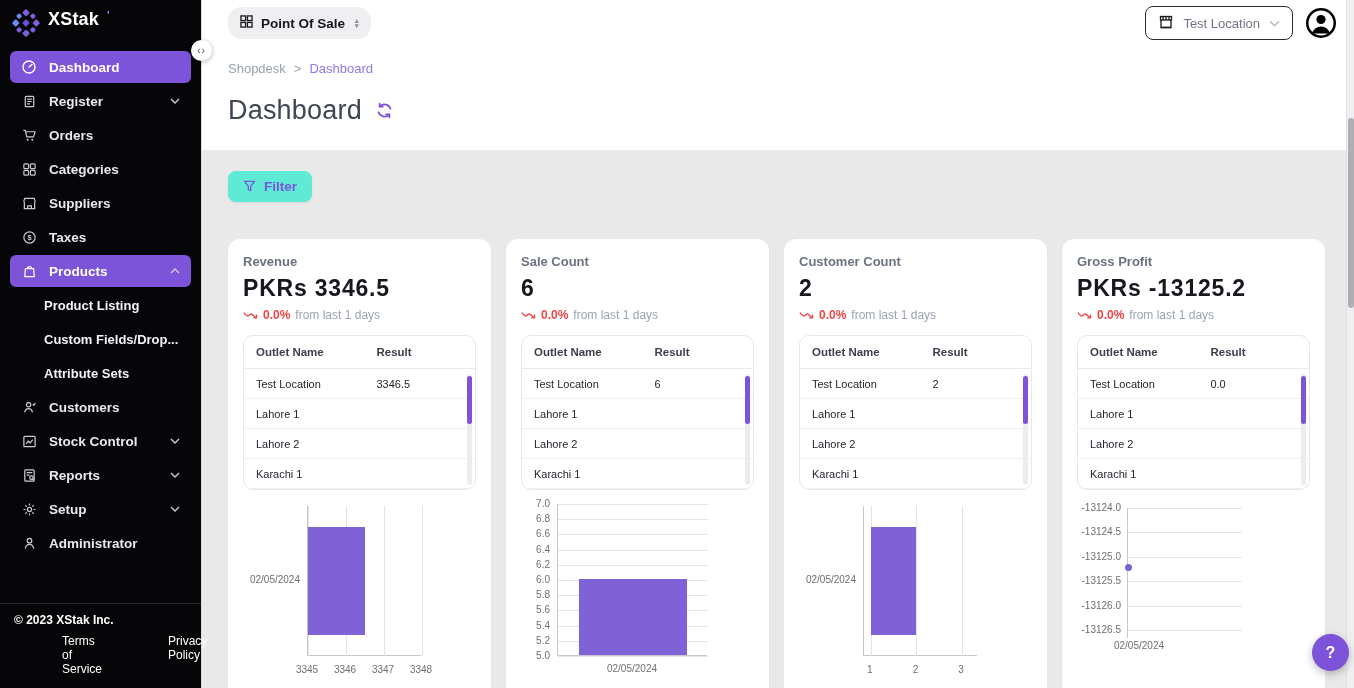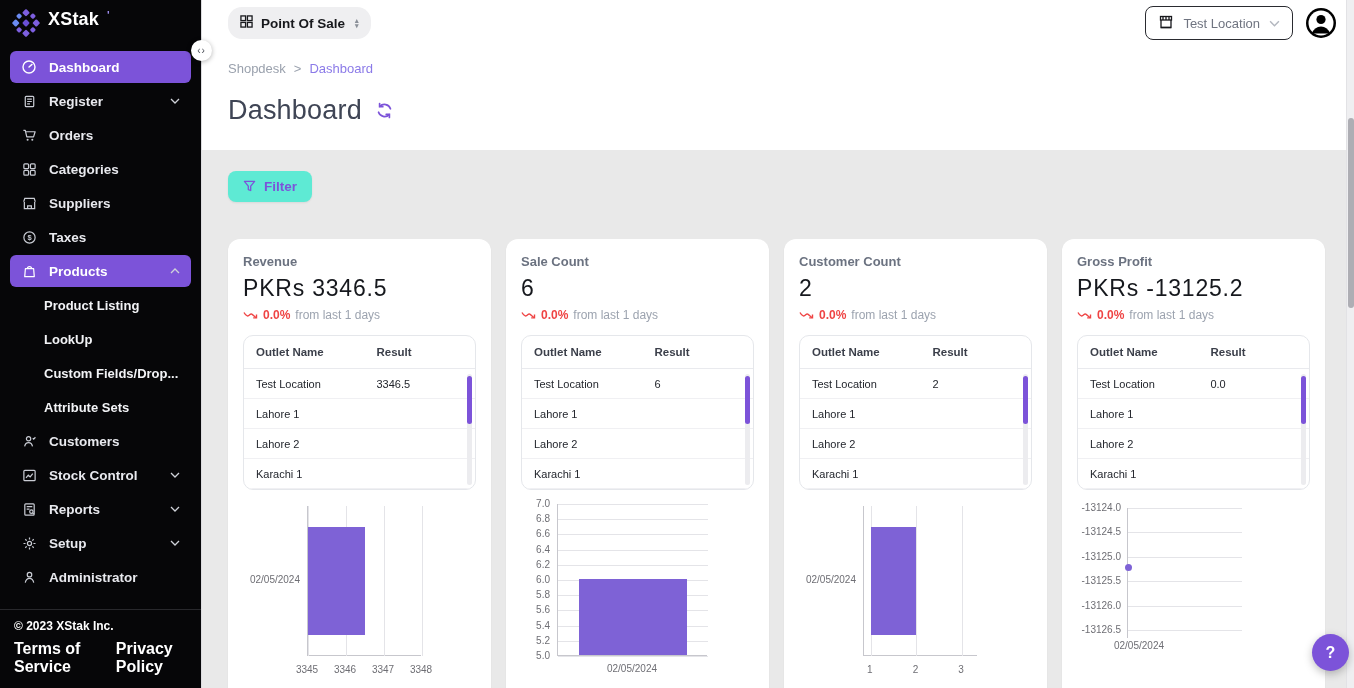--- a/index.html
+++ b/index.html
@@ -16,21 +16,21 @@
     border-radius:6px;color:#e8e9ee;font-size:13.5px;font-weight:600;cursor:pointer;}
   .nav-item.active{background:#7c53d9;color:#fff;}
   .nav-icon{width:16px;height:16px;display:flex;align-items:center;justify-content:center;color:#c9ccd4;flex:none;}
   .nav-item.active .nav-icon{color:#fff;}
   .chev{margin-left:auto;width:10px;height:6px;color:#cfd2d9;flex:none;}
   .nav-sub{display:flex;align-items:center;height:32px;margin:2px 10px;padding-left:34px;
     border-radius:6px;color:#f2f3f6;font-size:13px;font-weight:600;cursor:pointer;}
   .side-footer{margin-top:auto;border-top:1px solid #28282c;padding:9px 14px 12px 14px;}
   .copyright{color:#fff;font-size:12px;font-weight:600;}
   .foot-links{display:flex;gap:18px;margin-top:7px;}
-  .foot-links span{color:#fff;font-size:16px;font-weight:700;cursor:pointer;}
+  .foot-links span{color:#fff;font-size:12px;font-weight:400;cursor:pointer;margin-left:48px;}
   
   .main{position:absolute;left:201px;top:0;width:1153px;height:688px;border-left:1px solid #dcdcdf;}
   .side-toggle{position:absolute;left:-11px;top:40px;width:21px;height:21px;border-radius:50%;background:#fff;
     box-shadow:0 1px 5px rgba(0,0,0,.3);display:flex;align-items:center;justify-content:center;
     font-size:10px;color:#4b4f58;z-index:6;cursor:pointer;letter-spacing:1px;}
   .header{background:#fff;height:150px;}
   .topbar{height:46px;display:flex;align-items:center;padding:0 18px 0 26px;}
   .module-btn{display:flex;align-items:center;gap:8px;background:#efeff1;border-radius:14px;
     padding:8px 12px;font-size:13.5px;font-weight:700;color:#17181c;cursor:pointer;}
   .sorter{display:flex;flex-direction:column;color:#8a8f98;font-size:7px;line-height:5px;margin-left:2px;}
@@ -49,21 +49,21 @@
   .refresh{width:17px;height:17px;color:#7c53d9;cursor:pointer;}
   .content{height:538px;background:#e9e9e9;padding:21px 0 0 26px;}
   .filter-btn{display:inline-flex;align-items:center;gap:8px;background:#5eead4;border:none;border-radius:8px;
     padding:8px 15px;color:#7c53d9;font-size:13.5px;font-weight:600;cursor:pointer;
     box-shadow:0 1px 2px rgba(16,24,40,.08);}
   
   .cards{display:flex;gap:15px;margin-top:37px;}
   .card{width:263px;height:467px;background:#fff;border-radius:12px;padding:15px;
     box-shadow:0 1px 2px rgba(16,24,40,.05);}
   .card-label{font-size:13px;font-weight:600;color:#6b7280;}
-  .card-value{font-size:23px;font-weight:400;color:#16181d;letter-spacing:.8px;margin-top:6px;}
+  .card-value{font-size:23px;font-weight:700;color:#16181d;letter-spacing:.8px;margin-top:6px;}
   .trend{display:flex;align-items:center;gap:5px;margin-top:6px;font-size:12px;}
   .trend-pct{color:#ef4444;font-weight:700;}
   .trend-suffix{color:#9ca3af;}
   .mini-table{margin-top:13px;border:1px solid #e5e7eb;border-radius:10px;position:relative;overflow:hidden;background:#fff;}
   .mt-head{display:grid;grid-template-columns:55% 45%;padding:10px 0 10px 12px;font-size:11.5px;
     font-weight:700;color:#3b3f4a;border-bottom:1px solid #e9eaee;}
   .mt-row{display:grid;grid-template-columns:55% 45%;padding:9px 0 9px 12px;font-size:11px;
     color:#23262d;font-weight:500;border-bottom:1px solid #f0f0f3;height:30px;align-items:center;}
   .mt-row:last-child{border-bottom:none;}
   .tbl-scroll{position:absolute;right:3px;top:38px;bottom:4px;width:5px;border-radius:3px;background:#ececef;}
@@ -176,23 +176,20 @@
             </g>
           </svg>
         </span>
       <span>Products</span>
       <svg class="chev" viewBox="0 0 10 6">
           <path d="M1 5l4-4 4 4" fill="none" stroke="currentColor" stroke-width="1.3"></path>
         </svg>
     </div>
     <div class="nav-sub">
         <span>Product Listing</span>
-      </div>
-    <div class="nav-sub">
-        <span>LookUp</span>
       </div>
     <div class="nav-sub">
         <span>Custom Fields/Drop...</span>
       </div>
     <div class="nav-sub">
         <span>Attribute Sets</span>
       </div>
     <div class="nav-item">
       <span class="nav-icon">
           <svg width="15" height="15" viewBox="0 0 16 16">

